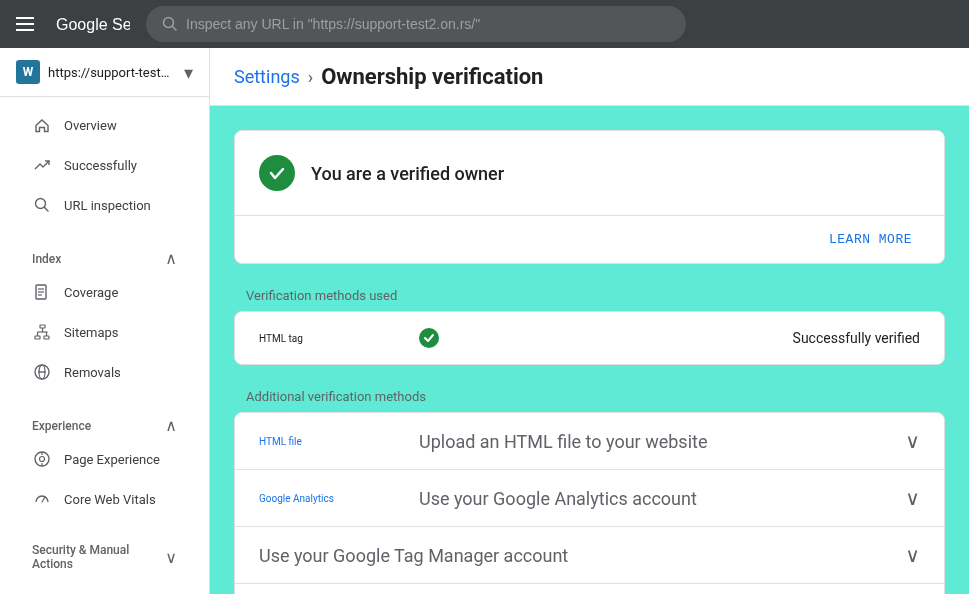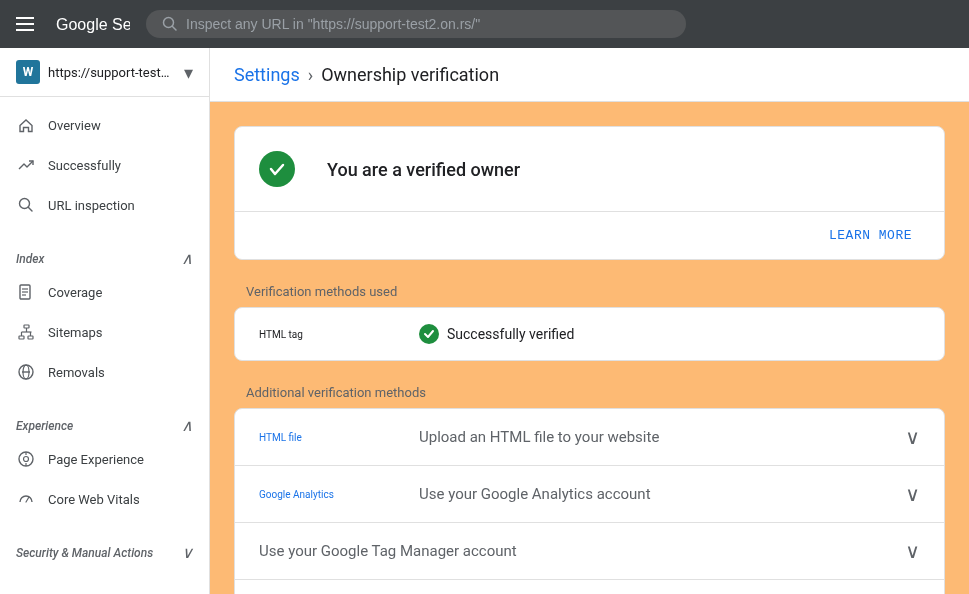--- a/index.html
+++ b/index.html
@@ -2,70 +2,70 @@
 <html><head>
   <meta charset="utf-8">
   <style>
     * { margin: 0; padding: 0; box-sizing: border-box; }
     body { font-family: 'Google Sans', Roboto, Arial, sans-serif; font-size: 14px; color: #202124; background: #fff; display: flex; flex-direction: column; height: 594px; width: 969px; overflow: hidden; }
 
     
     .header { background: #3c4043; height: 48px; display: flex; align-items: center; padding: 0 16px; gap: 16px; flex-shrink: 0; }
     .header-menu-icon { color: #fff; font-size: 20px; cursor: pointer; width: 24px; text-align: center; }
     .header-logo { display: flex; align-items: center; gap: 8px; color: #fff; font-size: 16px; font-weight: 400; white-space: nowrap; }
-    .search-bar { flex: 1; max-width: 540px; background: #535557; border-radius: 24px; height: 28px; display: flex; align-items: center; padding: 0 16px; gap: 8px; }
+    .search-bar { flex: 1; max-width: 540px; background: #535557; border-radius: 24px; height: 36px; display: flex; align-items: center; padding: 0 16px; gap: 8px; }
     .search-icon { color: #bdc1c6; font-size: 16px; }
     .search-input { background: transparent; border: none; outline: none; color: #e8eaed; font-size: 14px; width: 100%; }
     .search-input::placeholder { color: #9aa0a6; }
 
     
     .layout { display: flex; flex: 1; overflow: hidden; }
 
     
     .sidebar { width: 210px; background: #fff; border-right: 1px solid #e0e0e0; display: flex; flex-direction: column; overflow-y: auto; flex-shrink: 0; }
     .site-selector { display: flex; align-items: center; gap: 8px; padding: 12px 16px; border-bottom: 1px solid #e0e0e0; cursor: pointer; }
     .site-wp-icon { width: 24px; height: 24px; background: #21759b; border-radius: 3px; display: flex; align-items: center; justify-content: center; color: #fff; font-size: 12px; font-weight: bold; flex-shrink: 0; }
     .site-url { font-size: 13px; color: #202124; flex: 1; overflow: hidden; text-overflow: ellipsis; white-space: nowrap; }
     .site-chevron { color: #5f6368; font-size: 18px; }
 
     .nav-item { display: flex; align-items: center; gap: 12px; padding: 10px 16px; cursor: pointer; color: #3c4043; font-size: 13px; border-radius: 0 24px 24px 0; margin-right: 8px; }
     .nav-icon { width: 20px; height: 20px; display: flex; align-items: center; justify-content: center; color: inherit; flex-shrink: 0; }
 
-    .nav-section { padding: 8px 0; }
-    .nav-section-header { display: flex; align-items: center; justify-content: space-between; padding: 8px 16px 4px; cursor: pointer; font-style: italic; }
+    .nav-section { padding: 8px 16px; }
+    .nav-section-header { display: flex; align-items: center; justify-content: space-between; padding: 8px 16px 4px; cursor: pointer; }
     .nav-section-title { font-size: 12px; color: #5f6368; font-weight: 500; text-transform: none; letter-spacing: 0; }
     .nav-section-chevron { color: #5f6368; font-size: 16px; }
 
     
-    .main { flex: 1; overflow-y: auto; background: #fdba74; padding: 0; }
+    .main { flex: 1; overflow-y: auto; background: #5eead4; padding: 0; }
     .breadcrumb-bar { background: #fff; padding: 16px 24px; border-bottom: 1px solid #e0e0e0; display: flex; align-items: center; gap: 8px; }
     .breadcrumb-link { color: #1a73e8; font-size: 18px; cursor: pointer; text-decoration: none; font-weight: 400; }
     .breadcrumb-sep { color: #5f6368; font-size: 18px; }
-    .breadcrumb-current { font-size: 18px; color: #202124; font-weight: 400; }
+    .breadcrumb-current { font-size: 22px; color: #202124; font-weight: 700; }
 
     .content-area { padding: 24px; }
 
     
     .verified-card { background: #fff; border: 1px solid #e0e0e0; border-radius: 8px; margin-bottom: 24px; overflow: hidden; }
-    .verified-header { display: flex; align-items: center; gap: 32px; padding: 24px; }
+    .verified-header { display: flex; align-items: center; gap: 16px; padding: 24px; }
     .verified-icon { width: 36px; height: 36px; background: #1e8e3e; border-radius: 50%; display: flex; align-items: center; justify-content: center; flex-shrink: 0; }
     .verified-icon svg { width: 20px; height: 20px; }
     .verified-text { font-size: 18px; color: #202124; font-weight: 500; }
     .verified-footer { padding: 12px 24px; display: flex; justify-content: flex-end; border-top: 1px solid #e0e0e0; }
     .learn-more-btn { color: #1a73e8; font-size: 13px; font-weight: 500; text-transform: uppercase; letter-spacing: 0.5px; cursor: pointer; background: none; border: none; padding: 4px 8px; font-family: Liberation Mono, monospace; }
 
     
     .section-title { font-size: 13px; color: #5f6368; margin-bottom: 8px; margin-left: 12px; }
     .methods-card { background: #fff; border: 1px solid #e0e0e0; border-radius: 8px; margin-bottom: 24px; overflow: hidden; }
     .method-row { display: flex; align-items: center; padding: 16px 24px; border-bottom: 1px solid #e0e0e0; }
     .method-row:last-child { border-bottom: none; }
     .method-name { width: 160px; font-size: 10px; color: #202124; flex-shrink: 0; }
     .method-name.link-style { color: #1a73e8; cursor: pointer; }
-    .method-status { display: flex; align-items: center; gap: 8px; flex: 1; font-size: 14px; color: #202124; }
-    .method-desc { flex: 1; font-size: 15px; color: #5f6368; }
+    .method-status { display: flex; align-items: center; gap: 8px; flex: 1; font-size: 14px; color: #202124; justify-content: space-between; }
+    .method-desc { flex: 1; font-size: 18px; color: #5f6368; }
     .method-chevron { color: #5f6368; font-size: 20px; cursor: pointer; }
     .check-icon { width: 20px; height: 20px; background: #1e8e3e; border-radius: 50%; display: flex; align-items: center; justify-content: center; flex-shrink: 0; }
 
     
     svg { display: block; }
   </style>
 </head>
 <body>
 
 <div class="header">

